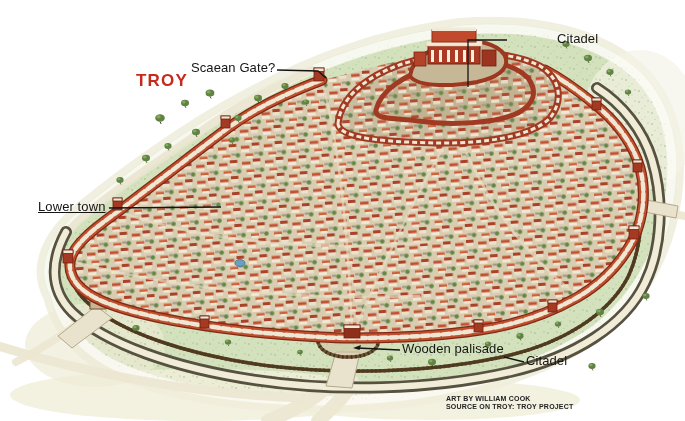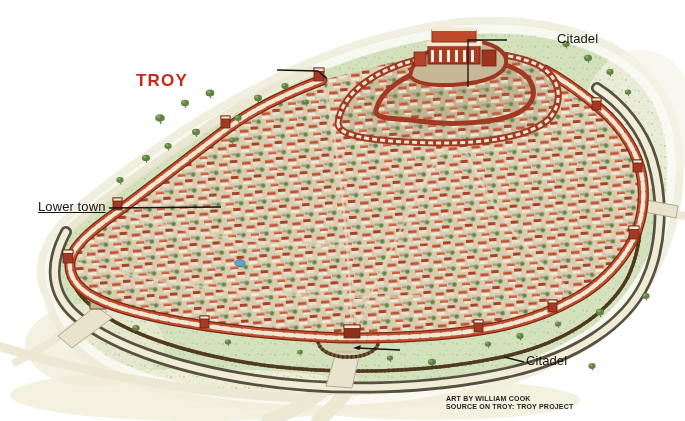--- a/index.html
+++ b/index.html
@@ -228,21 +228,23 @@
     <polyline points="277,70 318,71 326,78"></polyline>
     <line x1="109" y1="208" x2="221" y2="207"></line>
     <line x1="400" y1="350" x2="357" y2="348"></line>
     <path d="M 353,348 l 8,-3 l -1.5,5 z" fill="#141414" stroke="none"></path>
     <line x1="524" y1="362" x2="504" y2="357"></line>
   </g>
 </svg>
 
 <div class="lbl title lbl-troy">TROY</div>
 <div class="lbl lbl-citadel">Citadel</div>
+<div class="lbl lbl-scaean">Scaean Gate?</div>
 <div class="lbl lbl-lower">Lower town</div>
+<div class="lbl lbl-palisade">Wooden palisade</div>
 <div class="lbl lbl-trench">Citadel</div>
 
 <div class="credits">
   <div>ART BY WILLIAM COOK</div>
   <div>SOURCE ON TROY: TROY PROJECT</div>
 </div>
 
 </div>
 
 </body></html>

